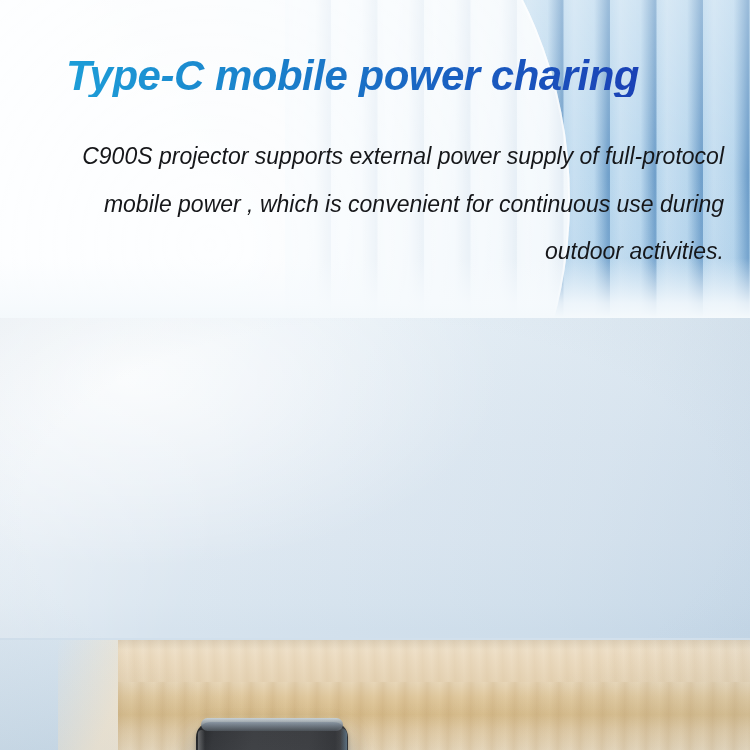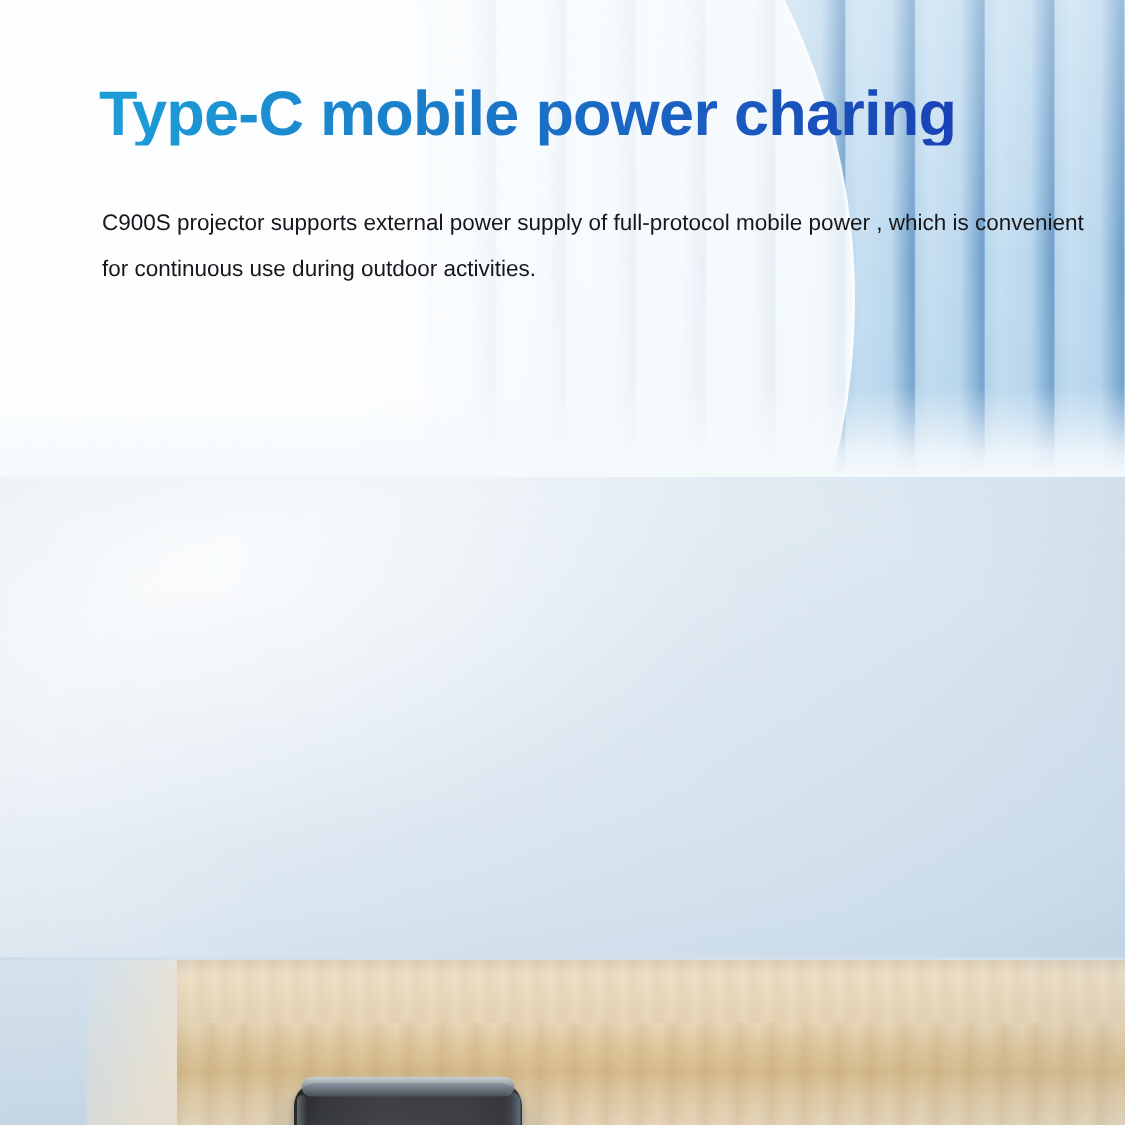--- a/index.html
+++ b/index.html
@@ -1,21 +1,21 @@
 <!DOCTYPE html>
 <html><head>
 <meta charset="utf-8">
 <style>
   html,body{margin:0;padding:0;}
   body{
     width:750px;height:750px;overflow:hidden;
     font-family:"Liberation Sans", sans-serif;
     background:#eef4f9;
   }
-  #page{position:relative;width:750px;height:750px;overflow:hidden;}
+  #page{position:relative;width:750px;height:750px;overflow:hidden;font-style:italic;}
 
   
   .banner{position:absolute;left:0;top:0;width:750px;height:318px;overflow:hidden;
           background:linear-gradient(100deg,#f2f7fb 0%,#e9f1f8 22%,#dbe9f5 45%,#cfe2f2 68%,#c3dcf0 100%);}
   
   .slats{position:absolute;left:285px;top:0;width:465px;height:318px;
          background:
            repeating-linear-gradient(90deg,
              rgba(255,255,255,0.00) 0px,
              rgba(255,255,255,0.22) 10px,
@@ -34,21 +34,21 @@
        box-shadow:0 0 0 2px rgba(255,255,255,0.55) inset;}
   .banner-fade{position:absolute;left:0;bottom:0;width:750px;height:60px;
        background:linear-gradient(180deg,rgba(255,255,255,0) 0%,rgba(246,250,253,0.85) 75%,#f4f9fc 100%);}
 
   .headline{position:absolute;left:66px;top:55px;width:660px;
     font-size:42px;font-weight:bold;letter-spacing:-0.5px;line-height:1;
     background:linear-gradient(90deg,#1d9ed8 0%,#1a7fca 32%,#1a5cc0 62%,#1a33b0 100%);
     -webkit-background-clip:text;background-clip:text;color:transparent;
     -webkit-text-fill-color:transparent;white-space:nowrap;}
   .bodytext{position:absolute;left:68px;top:133px;width:656px;
-    font-size:15px;line-height:2.07;color:#16171a;font-weight:400;}
+    font-size:23px;line-height:2.07;color:#16171a;font-weight:400;text-align:right;}
 
   
   .scene{position:absolute;left:0;top:318px;width:750px;height:432px;overflow:hidden;
     background:linear-gradient(180deg,#e5eef5 0%,#dfe9f2 28%,#dbe6f0 52%,#d6e3ee 66%,#d2e0ec 72%,#d2e0ec 100%);}
   .wall-shade{position:absolute;left:0;top:0;width:750px;height:300px;
     background:radial-gradient(ellipse 70% 90% at 18% 20%, rgba(255,255,255,0.75), rgba(255,255,255,0) 70%);}
   .wall-shade2{position:absolute;left:0;top:0;width:750px;height:320px;
     background:linear-gradient(115deg, rgba(255,255,255,0.55) 0%, rgba(255,255,255,0.10) 35%, rgba(186,208,226,0.20) 75%, rgba(170,196,219,0.35) 100%);}
 
   

